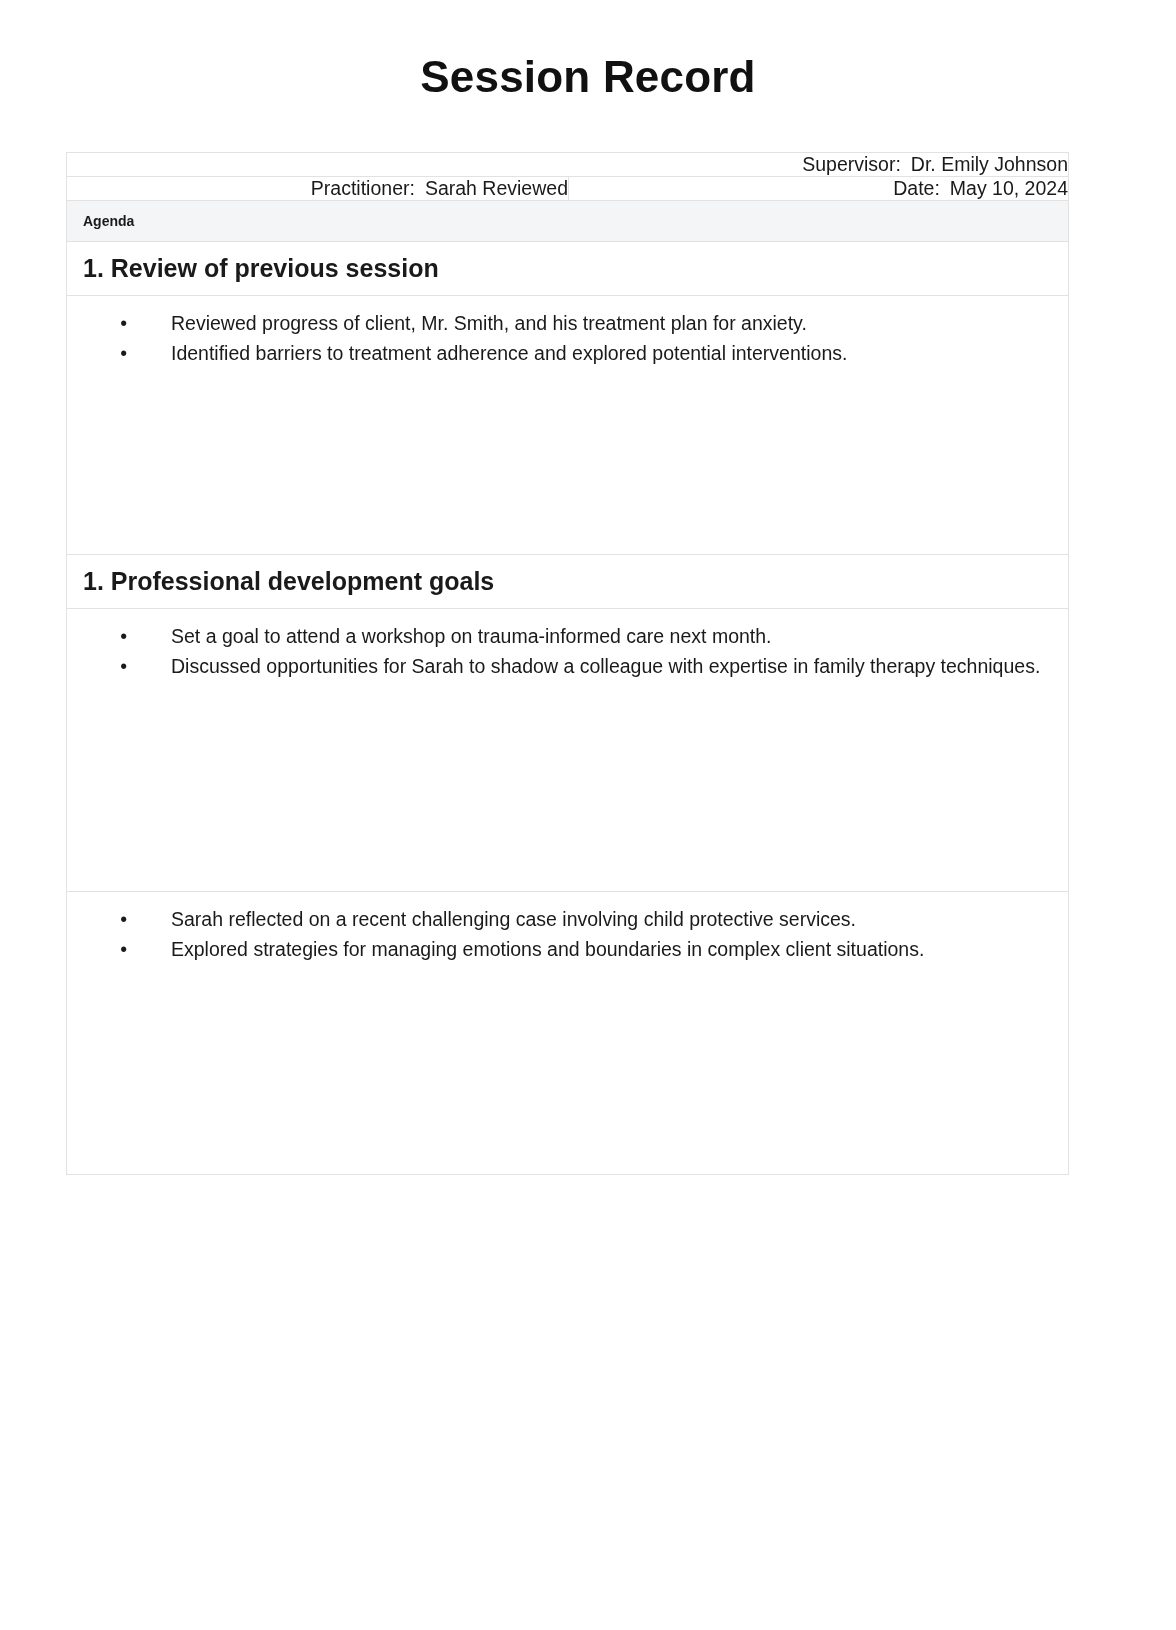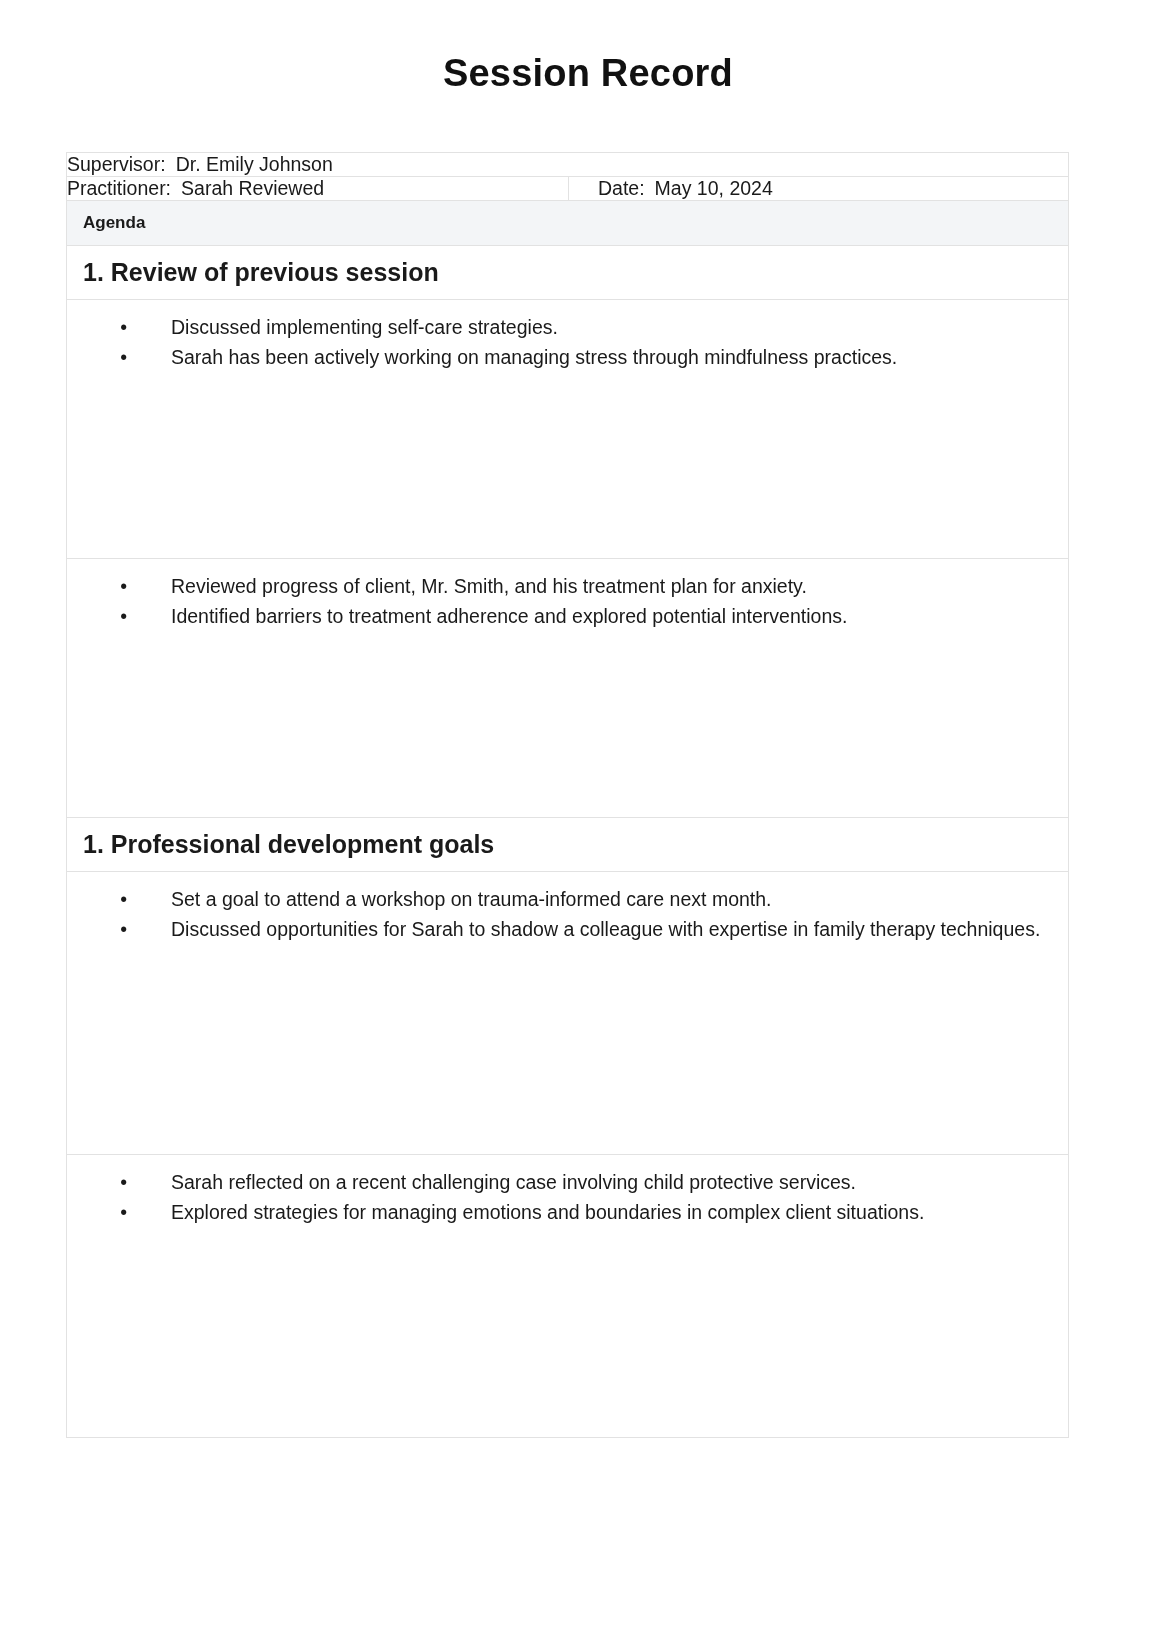--- a/index.html
+++ b/index.html
@@ -16,21 +16,21 @@
   }
   .page {
     position: relative;
     width: 1176px;
     height: 1630px;
     box-sizing: border-box;
     padding: 0;
   }
   .doc-title {
     text-align: center;
-    font-size: 38px;
+    font-size: 44px;
     font-weight: bold;
     letter-spacing: 0.2px;
     margin: 0;
     padding-top: 52px;
     padding-bottom: 0;
     color: #111111;
   }
   .record-table {
     position: absolute;
     left: 66px;
@@ -43,34 +43,35 @@
   .record-table td {
     border: 1px solid #e2e2e2;
     vertical-align: top;
     padding: 0;
   }
   .meta-cell {
     padding: 14px 0 14px 16px;
     font-size: 19.5px;
     color: #1a1a1a;
     white-space: nowrap;
+    text-align: right;
   }
   .meta-label {
     display: inline-block;
     margin-right: 10px;
   }
   .meta-value {
     display: inline-block;
   }
   .agenda-header {
     background: #f3f5f7;
   }
   .agenda-header .agenda-text {
     padding: 12px 0 12px 16px;
-    font-size: 17px;
+    font-size: 14px;
     font-weight: bold;
     color: #1a1a1a;
   }
   .section-title {
     padding: 12px 0 12px 16px;
     font-size: 25px;
     font-weight: bold;
     color: #1a1a1a;
   }
   .section-body {
@@ -129,32 +130,20 @@
         <td colspan="2">
           <div class="agenda-text">Agenda</div>
         </td>
       </tr>
 
       <tr>
         <td colspan="2">
           <div class="section-title">1. Review of previous session</div>
         </td>
       </tr>
-      <tr>
-        <td colspan="2" class="body-tall-1">
-          <div class="section-body">
-            <div class="bullet-line">
-              <span class="bullet-mark">•</span><span class="bullet-text">Discussed implementing self-care strategies.</span>
-            </div>
-            <div class="bullet-line">
-              <span class="bullet-mark">•</span><span class="bullet-text">Sarah has been actively working on managing stress through mindfulness practices.</span>
-            </div>
-          </div>
-        </td>
-      </tr>
 
       <tr>
         <td colspan="2" class="body-tall-2">
           <div class="section-body">
             <div class="bullet-line">
               <span class="bullet-mark">•</span><span class="bullet-text">Reviewed progress of client, Mr. Smith, and his treatment plan for anxiety.</span>
             </div>
             <div class="bullet-line">
               <span class="bullet-mark">•</span><span class="bullet-text">Identified barriers to treatment adherence and explored potential interventions.</span>
             </div>

